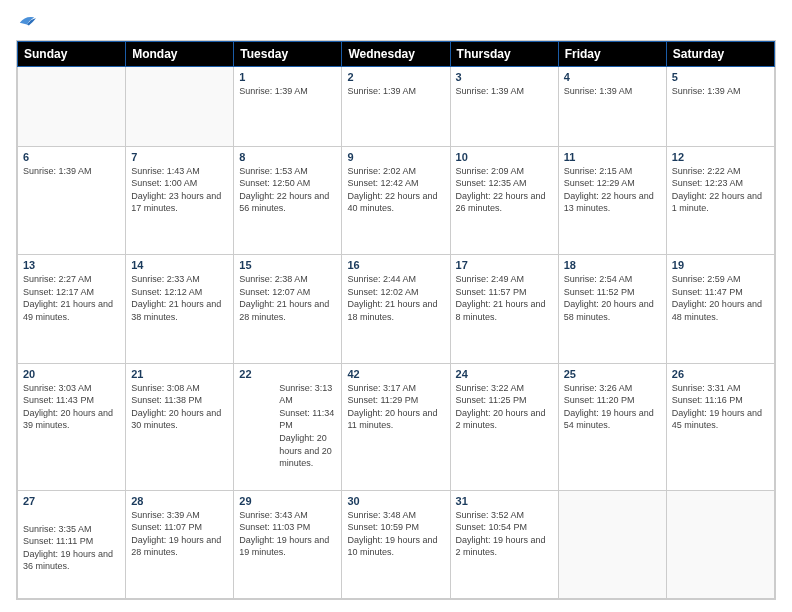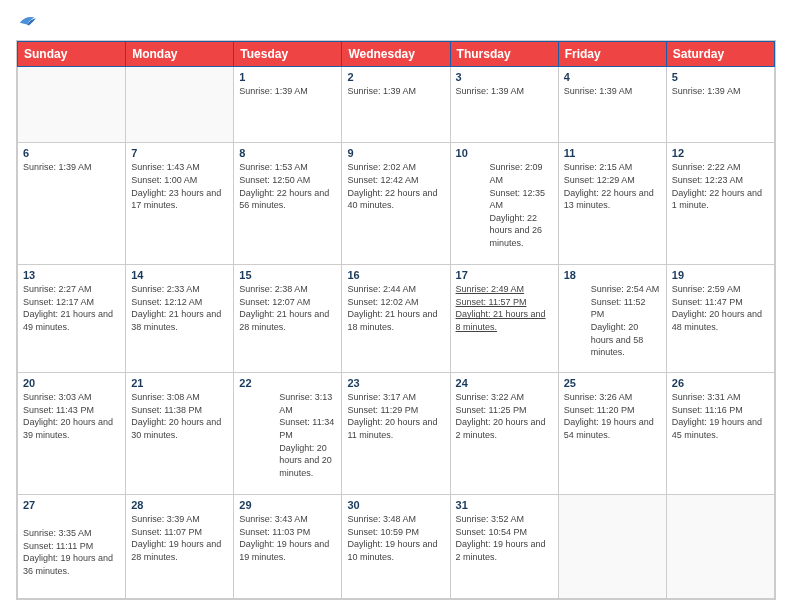--- a/index.html
+++ b/index.html
@@ -62,21 +62,21 @@
       border: 1px solid #ccc;
       border-collapse: collapse;
       width: 100%;
     }
     .calendar table {
       width: 100%;
       border-collapse: collapse;
       height: 100%;
     }
     .calendar th {
-      background: #ef4444;
+      background: #000000;
       color: #fff;
       font-size: 12px;
       font-weight: bold;
       padding: 5px 6px;
       text-align: left;
       border: 1px solid #1a5ca8;
     }
     .calendar td {
       width: calc(100% / 7);
       vertical-align: top;
@@ -180,21 +180,21 @@
 Daylight: 22 hours and 56 minutes.</div>
             </td>
             <td>
               <span class="day-num">9</span>
               <div class="day-info" style="white-space: pre-line;">Sunrise: 2:02 AM
 Sunset: 12:42 AM
 Daylight: 22 hours and 40 minutes.</div>
             </td>
             <td>
               <span class="day-num">10</span>
-              <div class="day-info" style="white-space: pre-line; margin-left: 34px;">Sunrise: 2:09 AM
+              <div class="day-info" style="white-space: pre-line;">Sunrise: 2:09 AM
 Sunset: 12:35 AM
 Daylight: 22 hours and 26 minutes.</div>
             </td>
             <td>
               <span class="day-num">11</span>
               <div class="day-info" style="white-space: pre-line;">Sunrise: 2:15 AM
 Sunset: 12:29 AM
 Daylight: 22 hours and 13 minutes.</div>
             </td>
             <td>
@@ -224,27 +224,27 @@
 Daylight: 21 hours and 28 minutes.</div>
             </td>
             <td>
               <span class="day-num">16</span>
               <div class="day-info" style="white-space: pre-line;">Sunrise: 2:44 AM
 Sunset: 12:02 AM
 Daylight: 21 hours and 18 minutes.</div>
             </td>
             <td>
               <span class="day-num">17</span>
-              <div class="day-info" style="white-space: pre-line; text-decoration: underline;">Sunrise: 2:49 AM
+              <div class="day-info" style="white-space: pre-line;">Sunrise: 2:49 AM
 Sunset: 11:57 PM
 Daylight: 21 hours and 8 minutes.</div>
             </td>
             <td>
               <span class="day-num">18</span>
-              <div class="day-info" style="white-space: pre-line; margin-left: 27px;">Sunrise: 2:54 AM
+              <div class="day-info" style="white-space: pre-line;">Sunrise: 2:54 AM
 Sunset: 11:52 PM
 Daylight: 20 hours and 58 minutes.</div>
             </td>
             <td>
               <span class="day-num">19</span>
               <div class="day-info" style="white-space: pre-line;">Sunrise: 2:59 AM
 Sunset: 11:47 PM
 Daylight: 20 hours and 48 minutes.</div>
             </td>
           </tr>
@@ -261,21 +261,21 @@
 Sunset: 11:38 PM
 Daylight: 20 hours and 30 minutes.</div>
             </td>
             <td>
               <span class="day-num">22</span>
               <div class="day-info" style="white-space: pre-line; margin-left: 40px;">Sunrise: 3:13 AM
 Sunset: 11:34 PM
 Daylight: 20 hours and 20 minutes.</div>
             </td>
             <td>
-              <span class="day-num">23</span>
+              <span class="day-num">42</span>
               <div class="day-info" style="white-space: pre-line;">Sunrise: 3:17 AM
 Sunset: 11:29 PM
 Daylight: 20 hours and 11 minutes.</div>
             </td>
             <td>
               <span class="day-num">24</span>
               <div class="day-info" style="white-space: pre-line;">Sunrise: 3:22 AM
 Sunset: 11:25 PM
 Daylight: 20 hours and 2 minutes.</div>
             </td>

